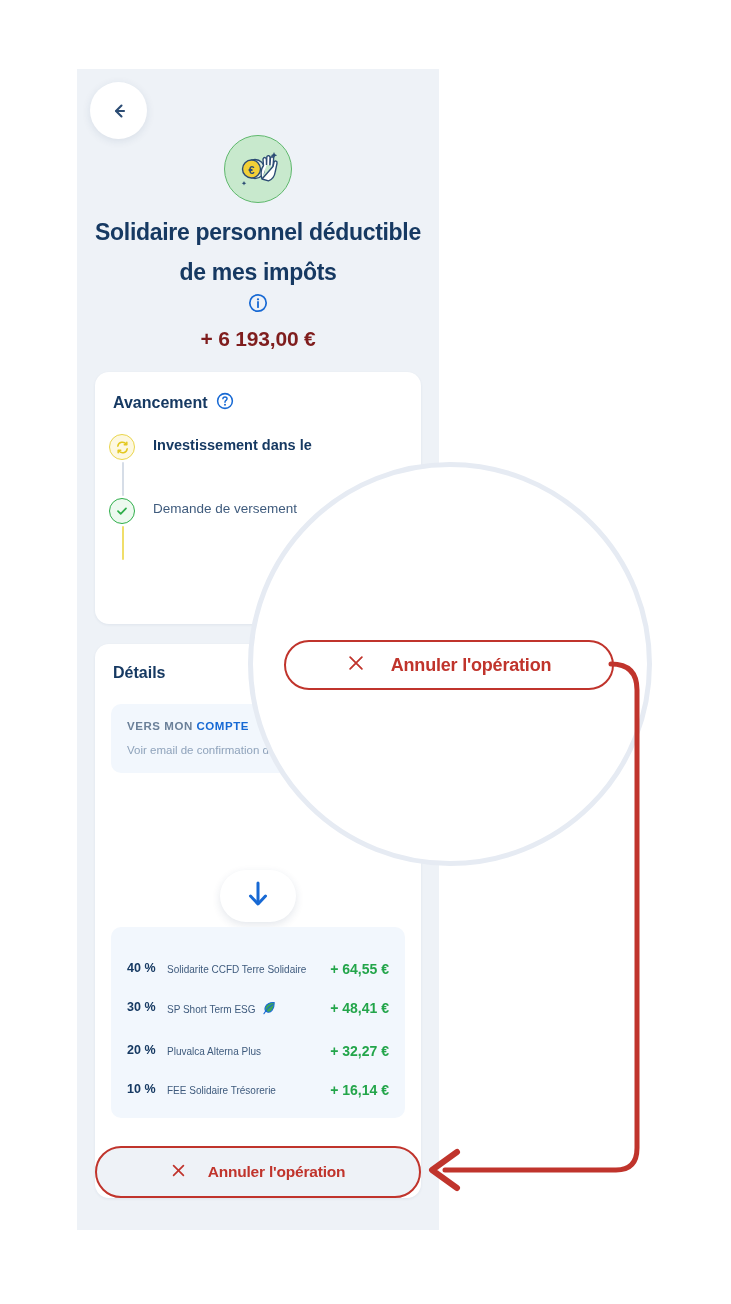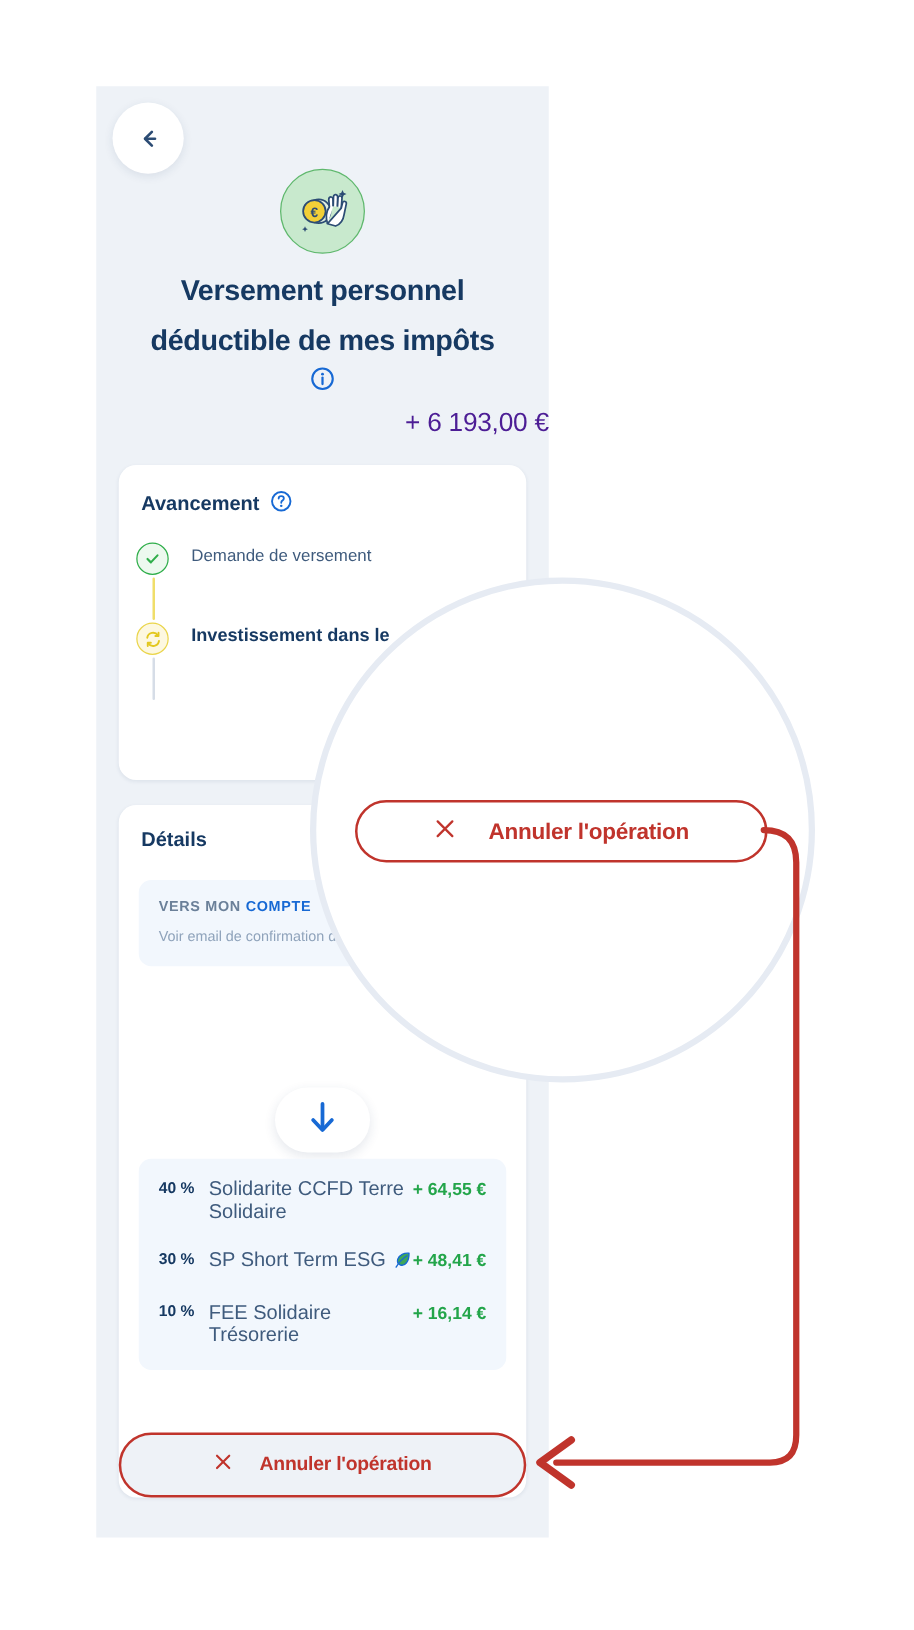--- a/index.html
+++ b/index.html
@@ -43,22 +43,22 @@
     color: #163962; letter-spacing: -0.3px;
   }
 
   .info-icon-wrap {
     position: absolute; left: 50%; top: 224px; transform: translateX(-50%);
     width: 20px; height: 20px; cursor: pointer;
   }
 
   .hero-amount {
     position: absolute; left: 0; top: 258px; width: 362px;
-    text-align: right;
-    font-size: 21px; font-weight: 400; color: #4c1d95; letter-spacing: -.2px;
+    text-align: center;
+    font-size: 21px; font-weight: 700; color: #7f1d1d; letter-spacing: -.2px;
   }
 
   
   .card {
     position: absolute; left: 18px; width: 326px;
     background: #ffffff; border-radius: 14px;
     box-shadow: 0 1px 3px rgba(30,60,100,.07);
   }
   #card-progress { top: 303px; height: 252px; }
   #card-details  { top: 575px; height: 554px; }
@@ -113,29 +113,29 @@
   .arrow-divider {
     position: absolute; left: 50%; top: 226px; transform: translateX(-50%);
     width: 76px; height: 52px; border-radius: 26px;
     background: #ffffff;
     box-shadow: 0 3px 9px rgba(30,60,100,.12);
     display: flex; align-items: center; justify-content: center;
   }
 
   #dest-per { top: 283px; padding: 16px 16px 18px; }
 
-  .alloc-table { margin-top: 0; width: 100%; border-collapse: collapse; }
+  .alloc-table { margin-top: 18px; width: 100%; border-collapse: collapse; }
   .alloc-table td { vertical-align: top; padding: 0 0 21px 0; }
   .alloc-table tr:last-child td { padding-bottom: 0; }
   .alloc-pct {
     width: 40px; font-size: 12.5px; font-weight: 700; color: #163962;
     white-space: nowrap; padding-right: 8px !important;
   }
   .alloc-name {
-    font-size: 16px; color: #3f5b7d; line-height: 18px;
+    font-size: 10px; color: #3f5b7d; line-height: 18px;
   }
   .alloc-amt {
     text-align: right; white-space: nowrap;
     font-size: 14px; font-weight: 700; color: #23a54a;
   }
   .leaf { display: inline-block; vertical-align: -3px; margin-left: 5px; }
 
   
   .cancel-btn {
     position: absolute; left: 18px; top: 1077px;
@@ -204,21 +204,21 @@
                  C41.2 14 41.7 14.8 41.6 15.7 L41 23.5" stroke="#2c4c74" stroke-width="1.4" fill="#ffffff" stroke-linejoin="round"></path>
         <path d="M41 23.5 L42 19.4 C42.3 18.3 43.3 17.8 44.1 18.2
                  C44.9 18.5 45.2 19.4 45 20.3 L43.3 28.5
                  C42.6 33.3 40 36.6 36.5 37.8 L30 36 Z" stroke="#2c4c74" stroke-width="1.4" fill="#ffffff" stroke-linejoin="round"></path>
 
         <path d="M42 9 l1 2.2 2.2 1 -2.2 1 -1 2.2 -1-2.2 -2.2-1 2.2-1 Z" fill="#2c4c74"></path>
         <path d="M12 38 l.7 1.6 1.6.7 -1.6.7 -.7 1.6 -.7-1.6 -1.6-.7 1.6-.7 Z" fill="#2c4c74"></path>
       </svg>
     </div>
 
-    <div class="hero-title">Versement personnel déductible de mes impôts</div>
+    <div class="hero-title">Solidaire personnel déductible de mes impôts</div>
 
     <div class="info-icon-wrap">
       <svg width="20" height="20" viewBox="0 0 20 20" fill="none">
         <circle cx="10" cy="10" r="8.2" stroke="#1769d4" stroke-width="1.7"></circle>
         <circle cx="10" cy="6.3" r="1.15" fill="#1769d4"></circle>
         <path d="M10 9 V14.2" stroke="#1769d4" stroke-width="1.8" stroke-linecap="round"></path>
       </svg>
     </div>
 
     <div class="hero-amount">+ 6 193,00 €</div>
@@ -232,40 +232,40 @@
             <path d="M7.7 7.6 C7.7 6.3 8.7 5.5 10 5.5 C11.3 5.5 12.3 6.3 12.3 7.5
                      C12.3 8.9 10.9 9.2 10.3 10.1 C10.05 10.5 10 10.9 10 11.4" stroke="#1769d4" stroke-width="1.6" stroke-linecap="round" fill="none"></path>
             <circle cx="10" cy="14.1" r="1.1" fill="#1769d4"></circle>
           </svg>
         </span>
       </div>
 
       <div class="steps">
 
         <div class="step">
-          <span class="step-dot dot-done">
-            <svg width="14" height="14" viewBox="0 0 14 14" fill="none">
-              <path d="M3 7.2 L5.7 9.9 L11 4.3" stroke="#2fae4a" stroke-width="1.7" stroke-linecap="round" stroke-linejoin="round"></path>
-            </svg>
-          </span>
-          <span class="step-line line-yellow"></span>
-          <span class="step-label done">Demande de versement</span>
-        </div>
-
-        <div class="step">
           <span class="step-dot dot-current">
             <svg width="15" height="15" viewBox="0 0 16 16" fill="none">
               <path d="M3 6.6 A5 5 0 0 1 12.1 4.6" stroke="#e3c81f" stroke-width="1.6" stroke-linecap="round" fill="none"></path>
               <path d="M13 9.4 A5 5 0 0 1 3.9 11.4" stroke="#e3c81f" stroke-width="1.6" stroke-linecap="round" fill="none"></path>
               <path d="M12.6 2.3 L12.6 5.1 L9.9 5.1" stroke="#e3c81f" stroke-width="1.6" stroke-linecap="round" stroke-linejoin="round" fill="none"></path>
               <path d="M3.4 13.7 L3.4 10.9 L6.1 10.9" stroke="#e3c81f" stroke-width="1.6" stroke-linecap="round" stroke-linejoin="round" fill="none"></path>
             </svg>
           </span>
           <span class="step-line line-grey"></span>
           <span class="step-label current">Investissement dans le</span>
+        </div>
+
+        <div class="step">
+          <span class="step-dot dot-done">
+            <svg width="14" height="14" viewBox="0 0 14 14" fill="none">
+              <path d="M3 7.2 L5.7 9.9 L11 4.3" stroke="#2fae4a" stroke-width="1.7" stroke-linecap="round" stroke-linejoin="round"></path>
+            </svg>
+          </span>
+          <span class="step-line line-yellow"></span>
+          <span class="step-label done">Demande de versement</span>
         </div>
 
 
       </div>
     </div>
 
     <div class="card" id="card-details">
       <div class="card-title">Détails</div>
 
       <div class="dest-box" id="dest-account">
@@ -296,20 +296,25 @@
               <td class="alloc-name"><span>SP Short Term ESG</span><span class="leaf">
                   <svg width="16" height="16" viewBox="0 0 16 16" fill="none">
                     <path d="M13.2 2.6 C9.6 2.2 5.3 3.6 4.2 7.4 C3.6 9.5 4.6 11.4 6.4 12
                              C9.9 13.1 13.4 9.3 13.2 2.6 Z" fill="#3ea75a" stroke="#1769d4" stroke-width="1.1" stroke-linejoin="round"></path>
                     <path d="M11.6 4.6 C8.6 6.4 5.3 9.6 2.9 13.7" stroke="#1769d4" stroke-width="1.1" stroke-linecap="round"></path>
                   </svg>
                 </span></td>
               <td class="alloc-amt">+ 48,41 €</td>
             </tr>
             <tr>
+              <td class="alloc-pct">20 %</td>
+              <td class="alloc-name">Pluvalca Alterna Plus</td>
+              <td class="alloc-amt">+ 32,27 €</td>
+            </tr>
+            <tr>
               <td class="alloc-pct">10 %</td>
               <td class="alloc-name">FEE Solidaire Trésorerie</td>
               <td class="alloc-amt">+ 16,14 €</td>
             </tr>
           </tbody>
         </table>
       </div>
     </div>
 
     <div class="cancel-btn">

